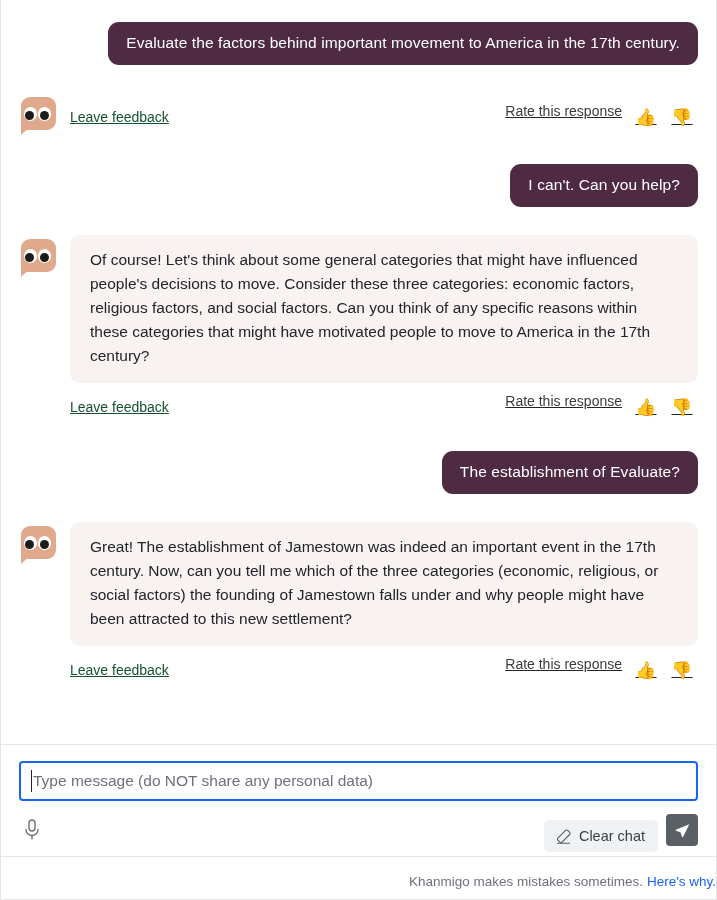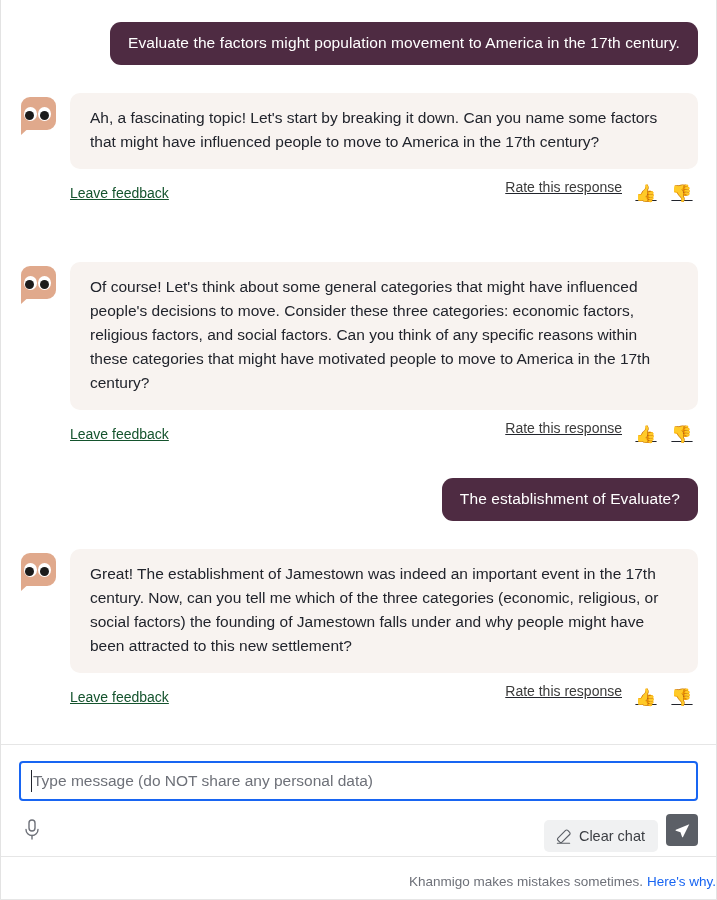--- a/index.html
+++ b/index.html
@@ -300,51 +300,53 @@
 </head>
 <body>
 
 <div class="app">
 
   <div class="conversation">
 
     <div class="sp-22"></div>
 
     <div class="msg-row row-user">
-      <div class="bubble-user">Evaluate the factors might population movement to America in the 17th century.</div>
+      <div class="bubble-user">Evaluate the factors behind important movement to America in the 17th century.</div>
     </div>
 
     <div class="sp-28"></div>
 
     <div class="msg-row row-bot">
       <div class="avatar">
         <div class="head"></div>
         <div class="tail"></div>
         <div class="eye left">
             <div class="pupil"></div>
           </div>
         <div class="eye right">
             <div class="pupil"></div>
           </div>
       </div>
       <div class="bot-col">
-        <div class="bubble-bot">Ah, a fascinating topic! Let's start by breaking it down. Can you name some factors that might have influenced people to move to America in the 17th century?</div>
         <div class="feedback-bar">
           <span class="feedback-link">Leave feedback</span>
           <div class="rate-group">
             <span class="rate-label">Rate this response</span>
             <button class="rate-btn">👍</button>
             <button class="rate-btn">👎</button>
           </div>
         </div>
       </div>
     </div>
 
     <div class="sp-27"></div>
 
+    <div class="msg-row row-user">
+      <div class="bubble-user">I can't. Can you help?</div>
+    </div>
 
     <div class="sp-28"></div>
 
     <div class="msg-row row-bot">
       <div class="avatar">
         <div class="head"></div>
         <div class="tail"></div>
         <div class="eye left">
             <div class="pupil"></div>
           </div>

